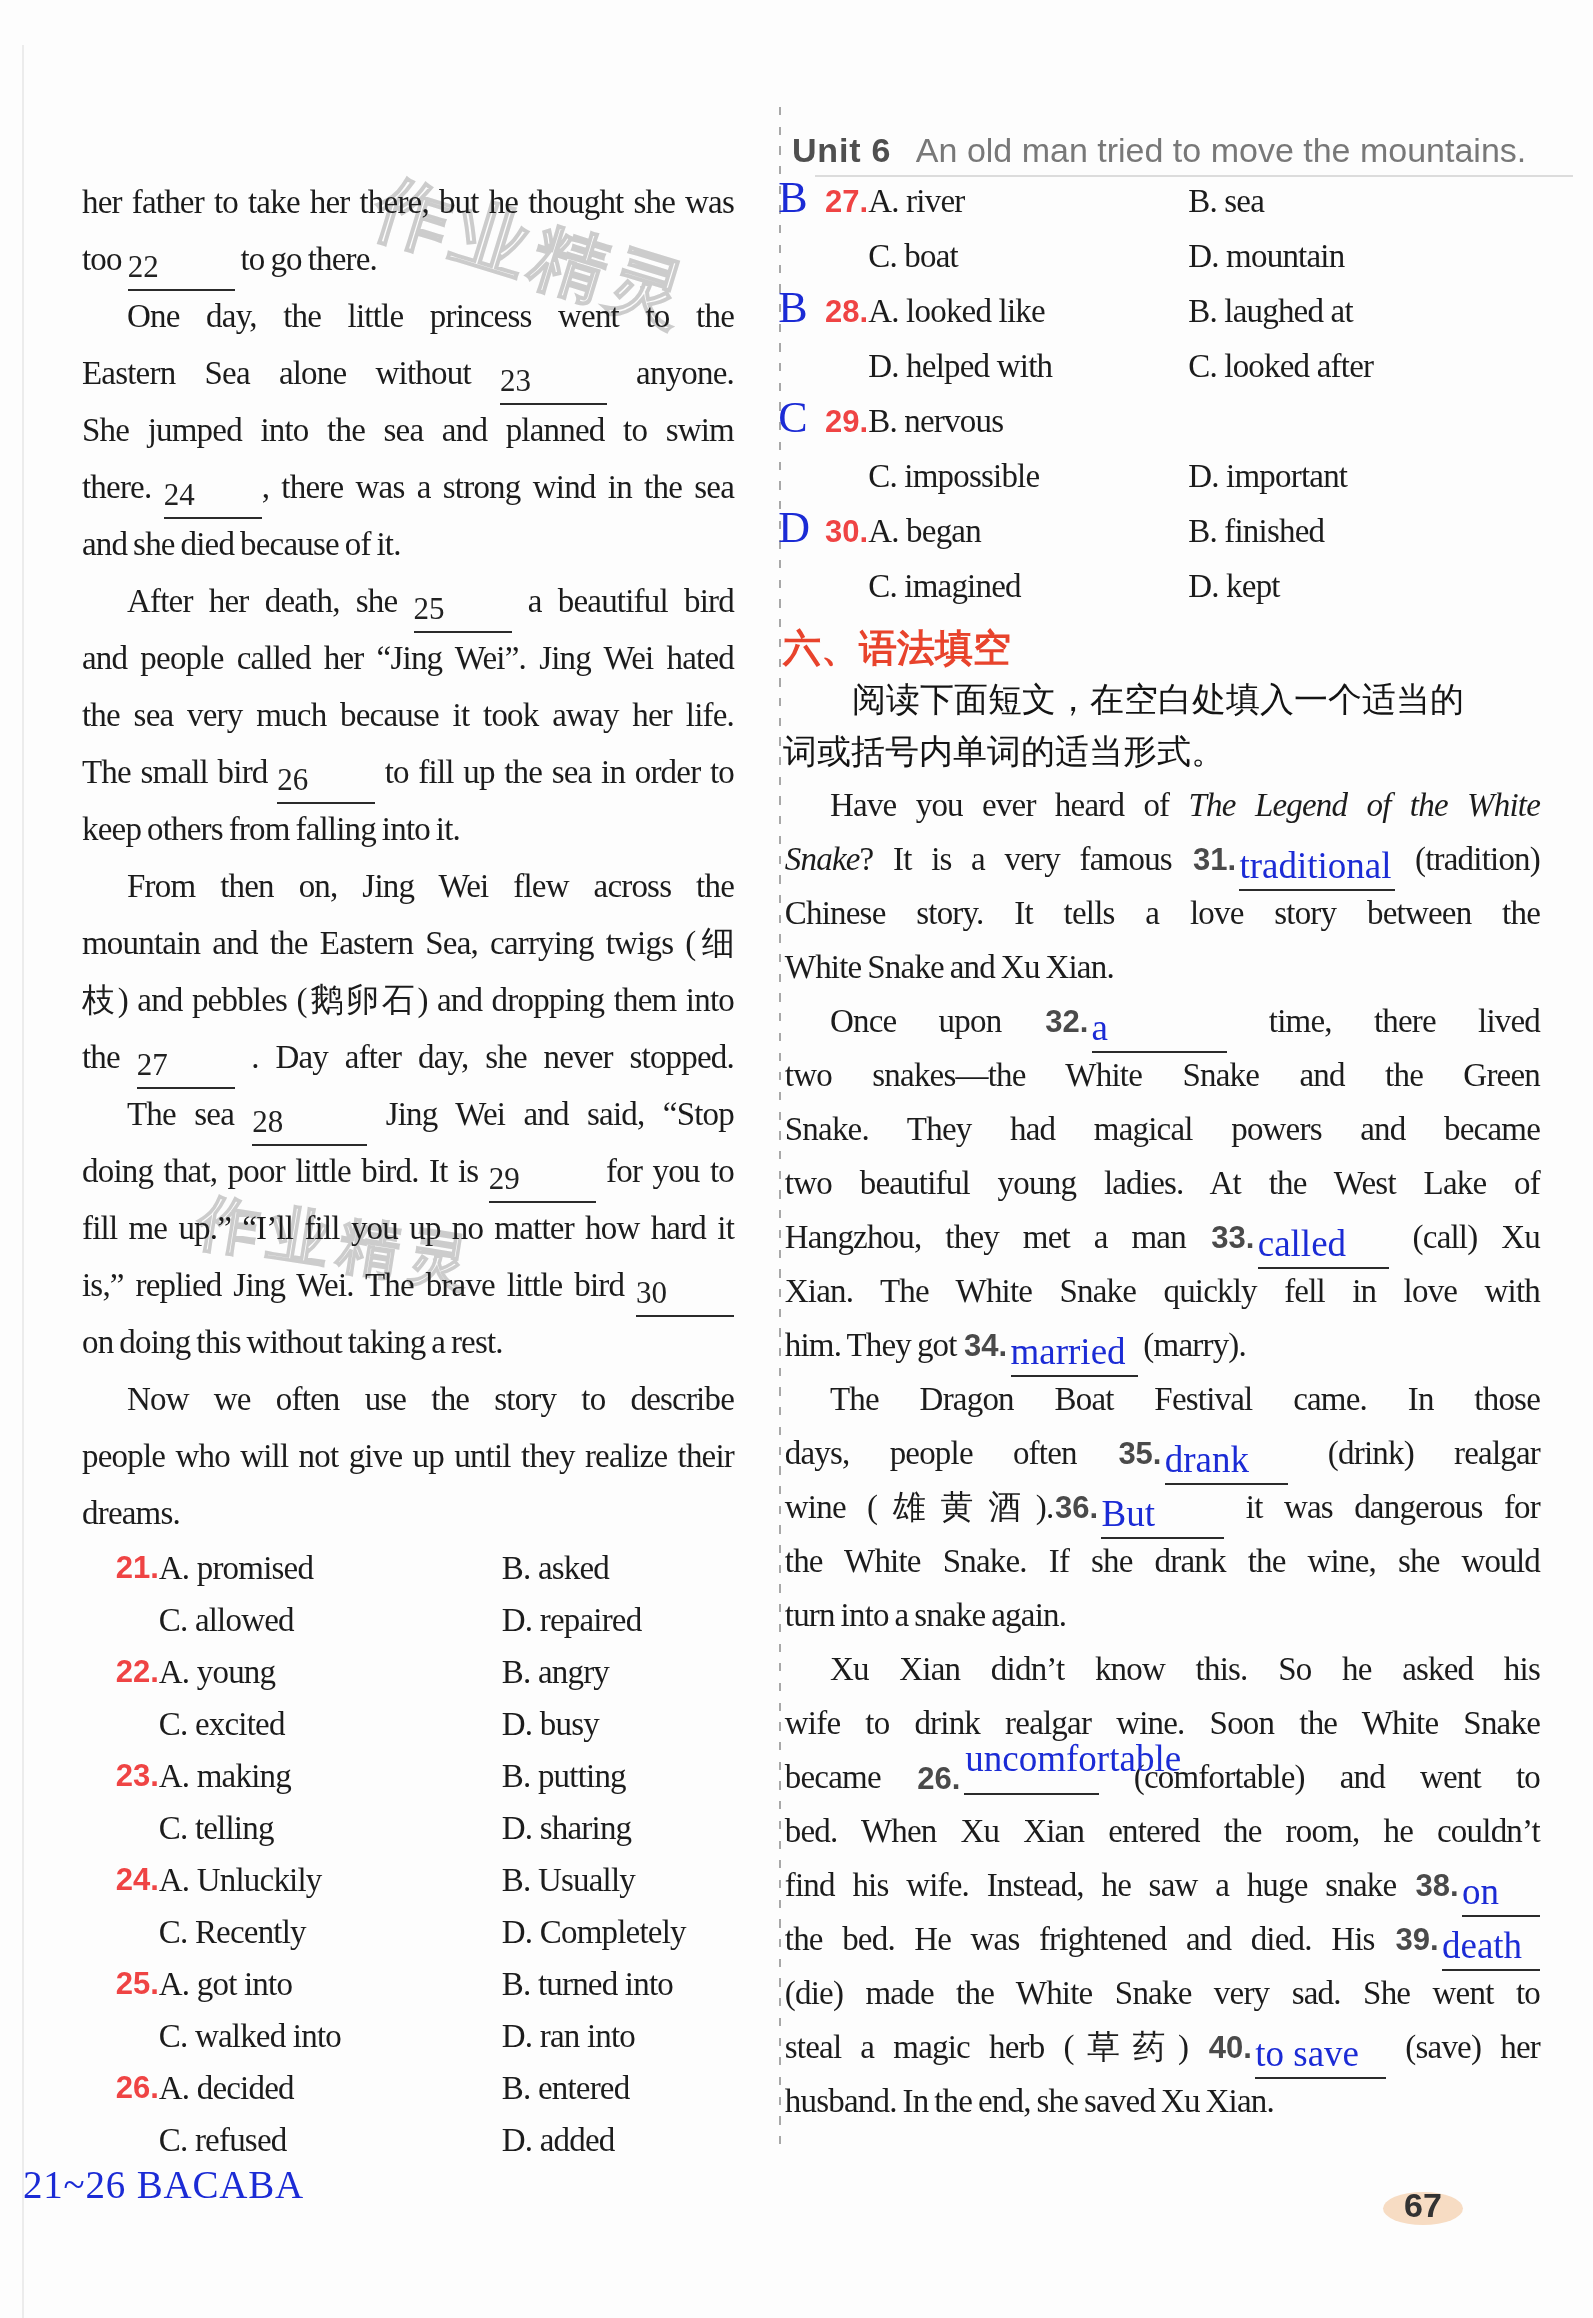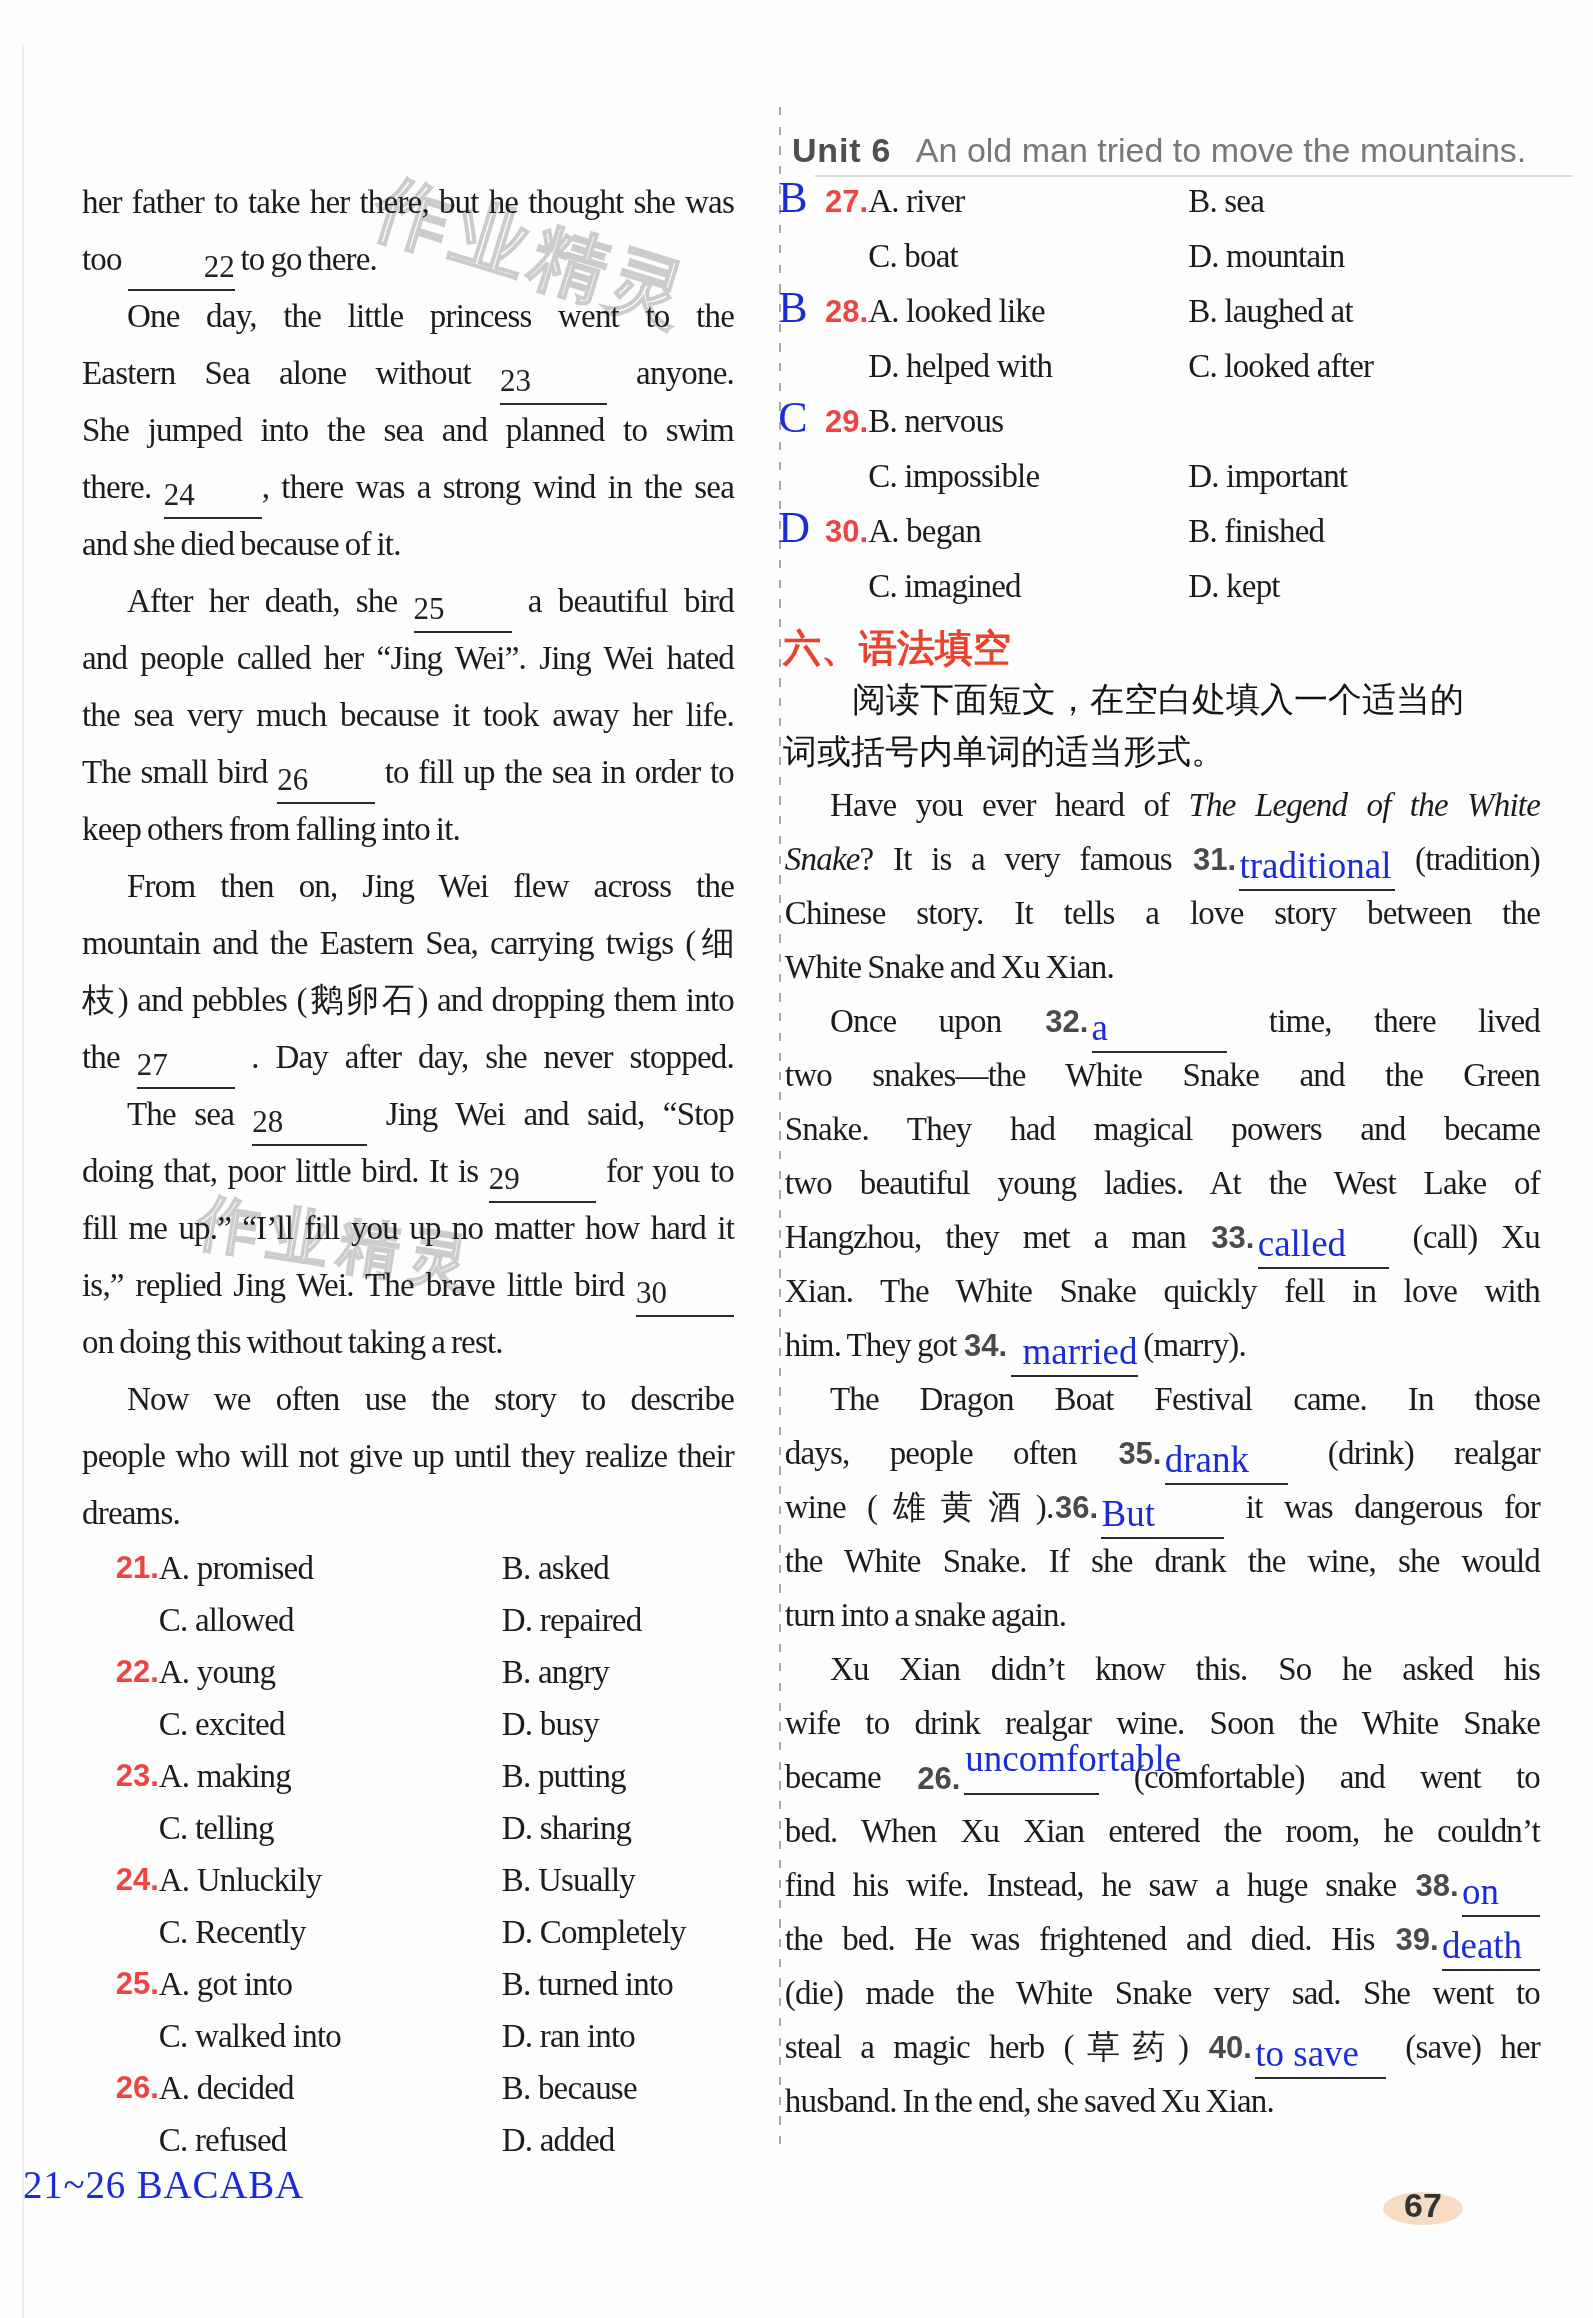--- a/index.html
+++ b/index.html
@@ -33,21 +33,21 @@
   .line{height:57px;line-height:57px;font-size:33px;letter-spacing:-0.8px;word-spacing:-1.6px;
         text-align:left;overflow:visible;}
   .col.right .line{height:54px;line-height:54px;padding-left:14.8px;}
   .just{text-align:justify;text-align-last:justify;}
   .ind{padding-left:45px;}
   .col.right .line.ind{padding-left:60px;}
   .it{font-style:italic;}
 
   .qnum{font-family:"Liberation Sans","DejaVu Sans",sans-serif;font-weight:bold;color:#4a4a4a;
         font-size:31px;padding:0 3.3px 0 1.6px;letter-spacing:0;}
-  .blank{display:inline-block;border-bottom:2.5px solid #2b2b2b;text-align:right;
+  .blank{display:inline-block;border-bottom:2.5px solid #2b2b2b;text-align:left;
          height:43px;line-height:41px;vertical-align:-6.6px;position:relative;}
   .bnum{font-size:31px;color:#222;letter-spacing:0;}
   .blue{color:#1b2bd5;font-size:37px;letter-spacing:0;word-spacing:0;}
   .blank .blue{line-height:38px;display:inline-block;vertical-align:bottom;padding-bottom:1.6px;}
   .blank.raised .blue{position:absolute;left:1.6px;bottom:14px;white-space:nowrap;}
 
   
   .optrow{display:grid;font-size:33px;letter-spacing:-0.8px;}
   .col.left .optrow{grid-template-columns:67px 343px 1fr;height:52px;line-height:52px;padding-left:9.8px;}
   .col.right .optrow{grid-template-columns:38px 52px 320px 1fr;height:55px;line-height:55px;padding-left:8.2px;}
@@ -162,21 +162,21 @@
           <span>B. turned into</span>
         </div>
         <div class="optrow">
           <span></span>
           <span>C. walked into</span>
           <span>D. ran into</span>
         </div>
         <div class="optrow">
           <span class="num">26.</span>
           <span>A. decided</span>
-          <span>B. because</span>
+          <span>B. entered</span>
         </div>
         <div class="optrow">
           <span></span>
           <span>C. refused</span>
           <span>D. added</span>
         </div>
       </div>
   </div>
 
   <div class="col right">

